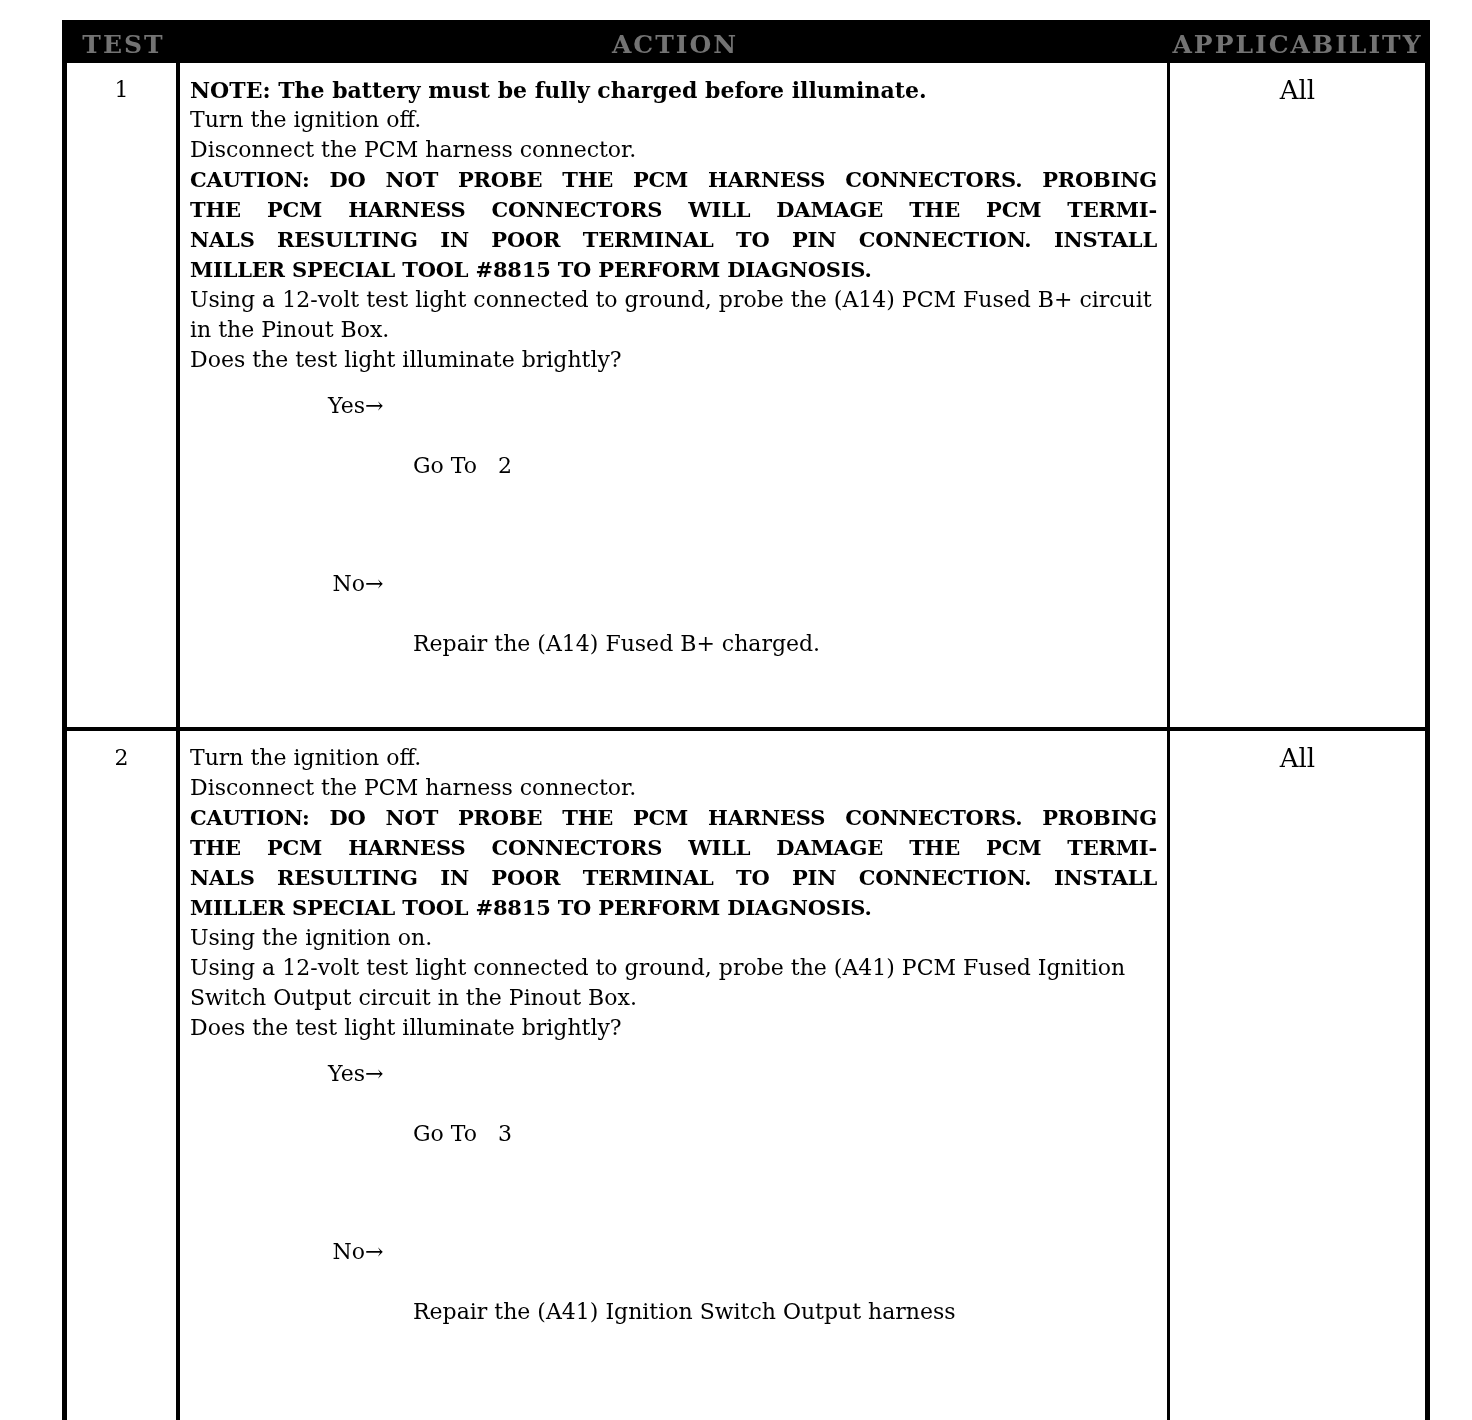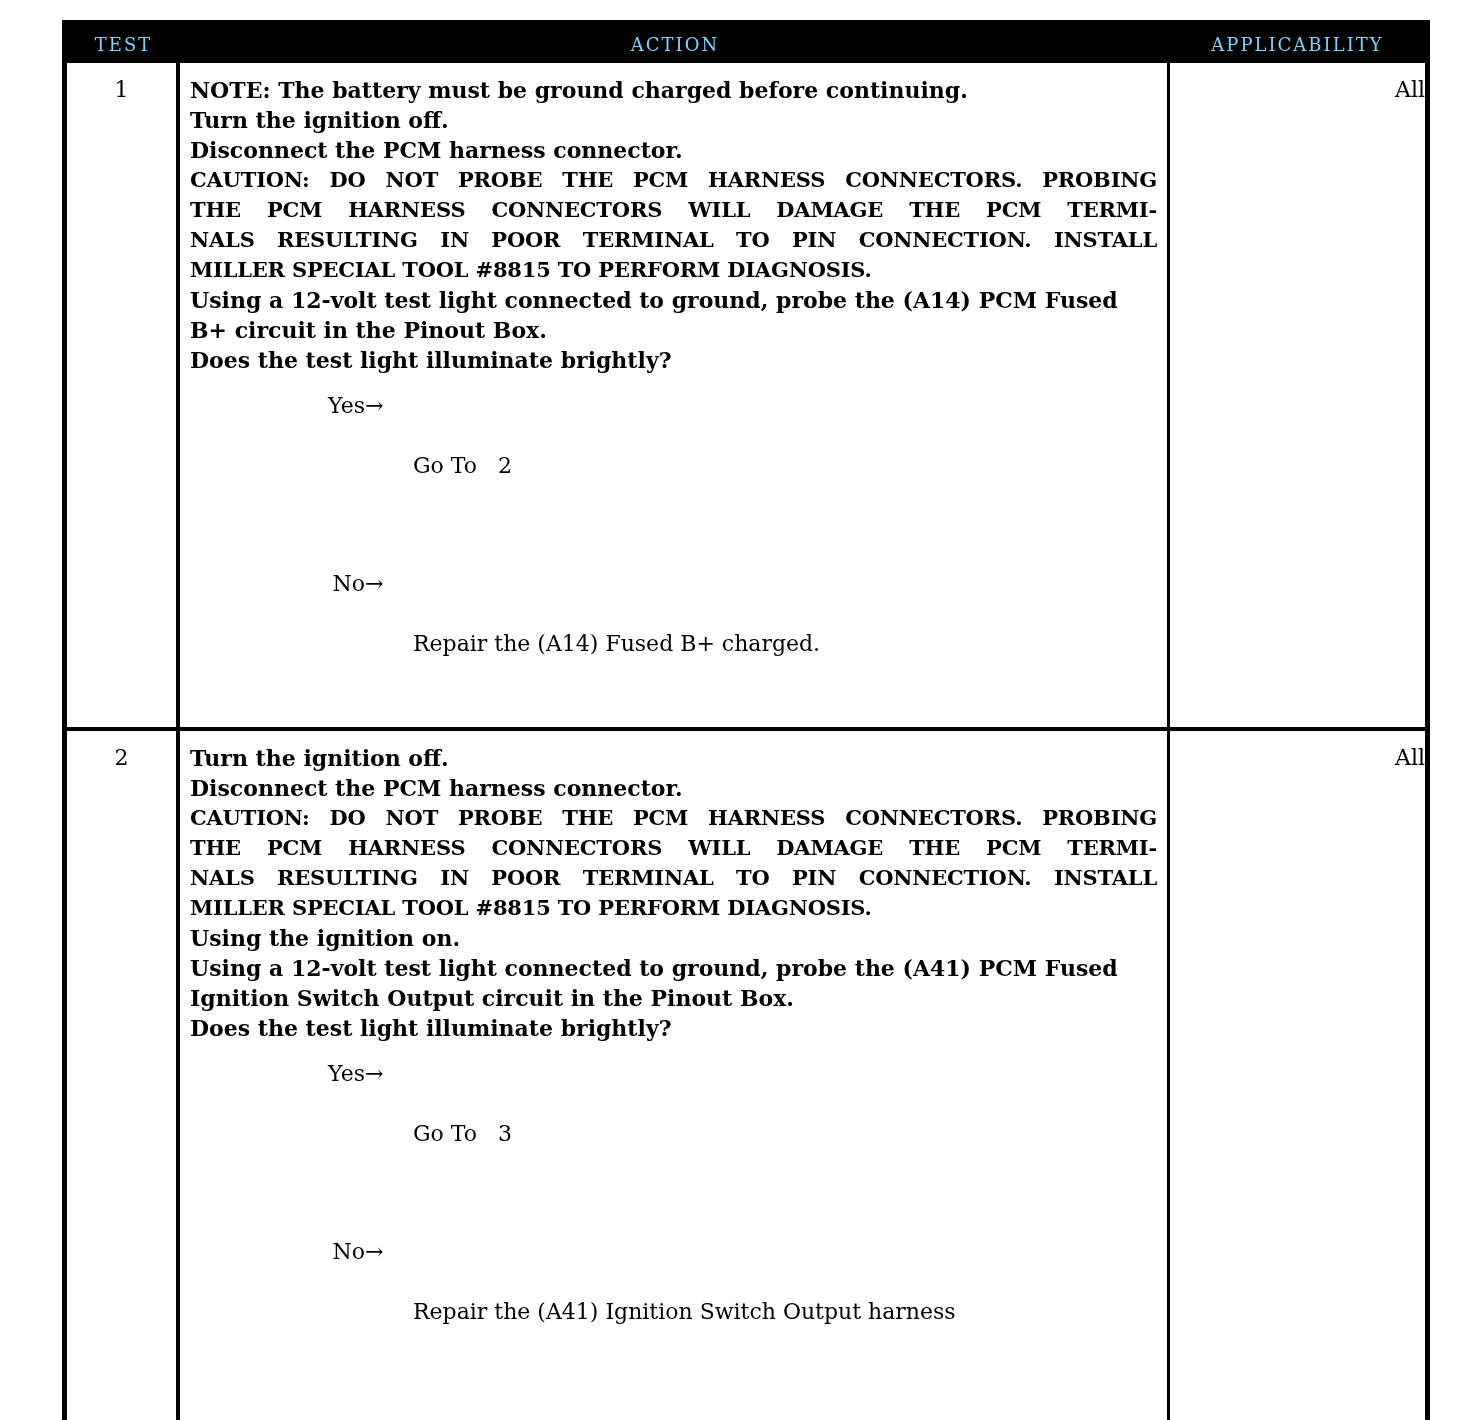--- a/index.html
+++ b/index.html
@@ -18,24 +18,24 @@
     top: 20px;
     width: 1368px;
     border: 5px solid #000000;
     border-bottom-width: 7px;
     background: #ffffff;
   }
   .header-row {
     display: flex;
     align-items: center;
     background: #000000;
-    color: #7dd3fc;
+    color: #737373;
     height: 38px;
-    font-size: 18px;
-    font-weight: normal;
+    font-size: 25px;
+    font-weight: bold;
     letter-spacing: 2px;
   }
   .hc { text-align: center; }
   .hc.c-test { width: 113px; }
   .hc.c-action { width: 990px; }
   .hc.c-app { flex: 1; }
 
   .body-row { display: flex; align-items: stretch; }
   .body-row + .body-row { border-top: 4px solid #000000; }
   .r1, .r2 { min-height: 448px; }
@@ -50,27 +50,27 @@
   }
   .action-cell {
     width: 990px;
     border-right: 3px solid #000000;
     padding: 12px 10px 8px 10px;
     font-size: 22px;
     line-height: 30px;
   }
   .app-cell {
     flex: 1;
-    text-align: right;
+    text-align: center;
     padding-top: 12px;
-    font-size: 22px;
+    font-size: 26px;
     line-height: 30px;
   }
 
-  .line { margin: 0; font-weight: bold; }
+  .line { margin: 0; }
   .bold { font-weight: bold; }
   .caution-line {
     margin: 0;
     font-weight: bold;
     font-size: 21px;
     letter-spacing: -0.2px;
     line-height: 30px;
   }
   .just { text-align: justify; text-align-last: justify; }
 
@@ -95,21 +95,21 @@
       <div class="hc c-test">TEST</div>
       <div class="hc c-action">ACTION</div>
       <div class="hc c-app">APPLICABILITY</div>
     </div>
 
     <div class="body-row r1">
       <div class="test-cell">
         <span>1</span>
       </div>
       <div class="action-cell">
-        <p class="line bold">NOTE: The battery must be ground charged before continuing.</p>
+        <p class="line bold">NOTE: The battery must be fully charged before illuminate.</p>
         <p class="line">Turn the ignition off.</p>
         <p class="line">Disconnect the PCM harness connector.</p>
         <div>
           <p class="caution-line just">CAUTION: DO NOT PROBE THE PCM HARNESS CONNECTORS. PROBING</p>
           <p class="caution-line just">THE PCM HARNESS CONNECTORS WILL DAMAGE THE PCM TERMI-</p>
           <p class="caution-line just">NALS RESULTING IN POOR TERMINAL TO PIN CONNECTION. INSTALL</p>
           <p class="caution-line">MILLER SPECIAL TOOL #8815 TO PERFORM DIAGNOSIS.</p>
         </div>
         <p class="line">Using a 12-volt test light connected to ground, probe the (A14) PCM Fused B+ circuit in the Pinout Box.</p>
         <p class="line">Does the test light illuminate brightly?</p>

